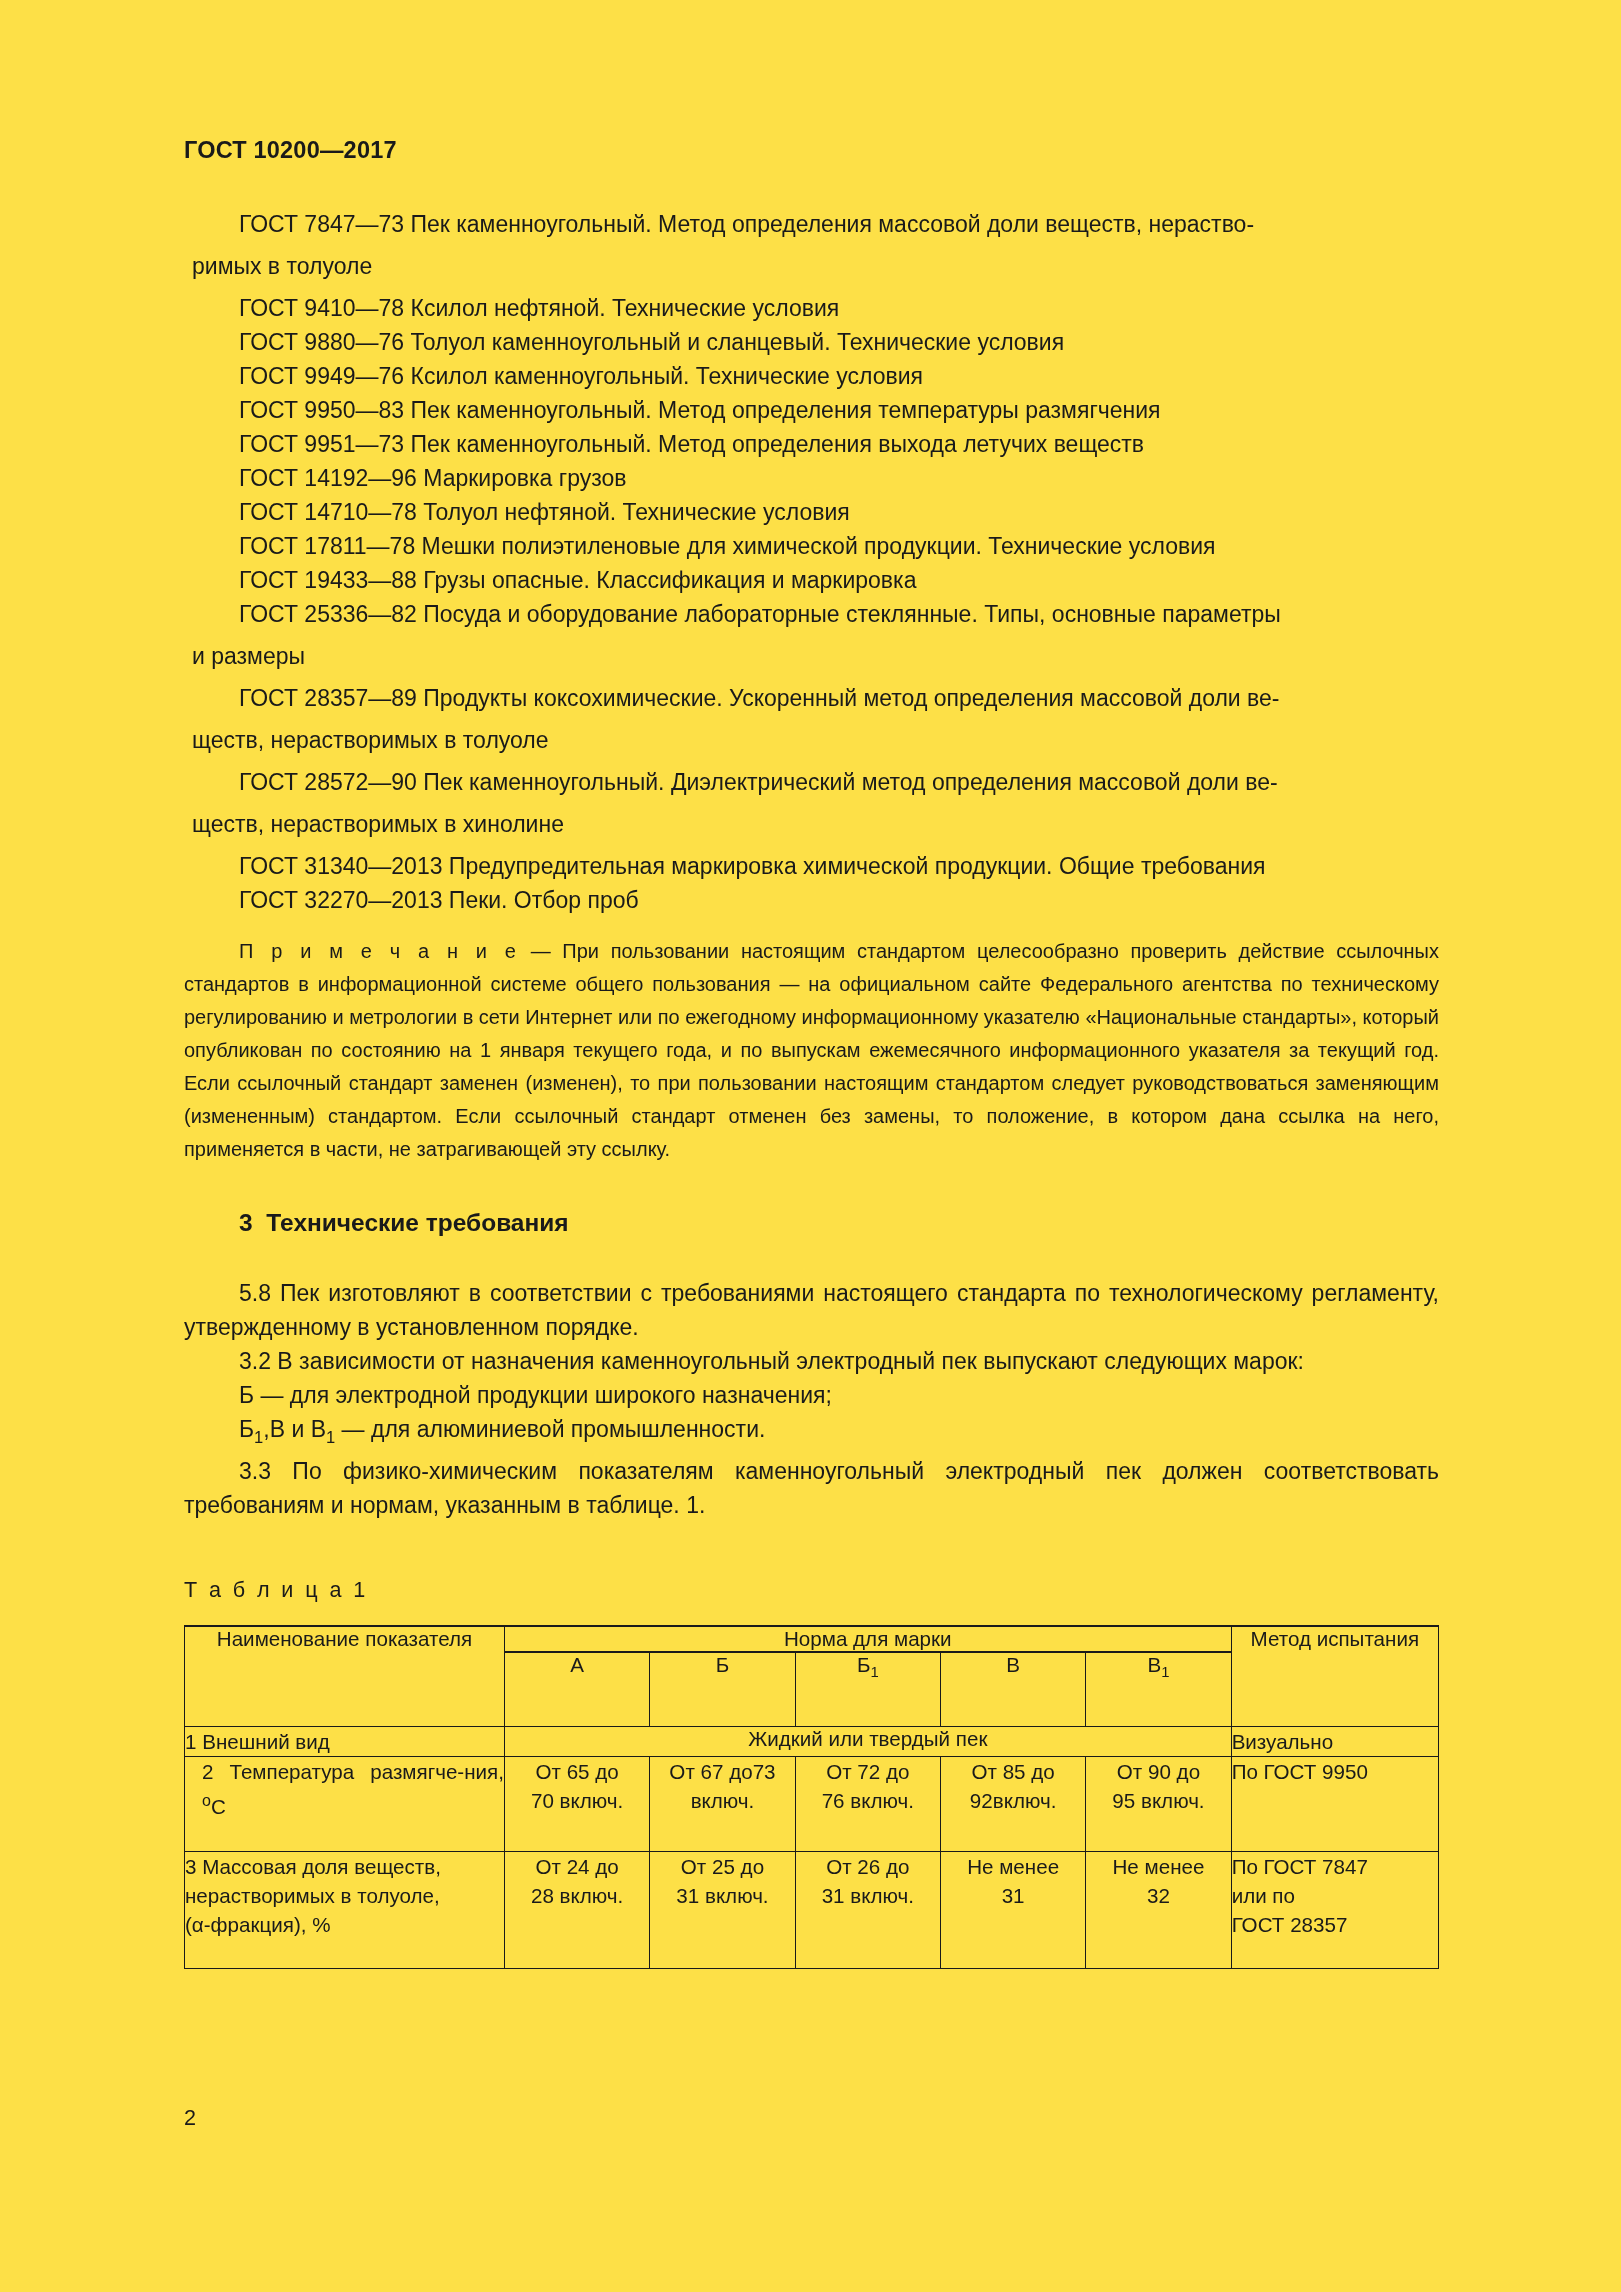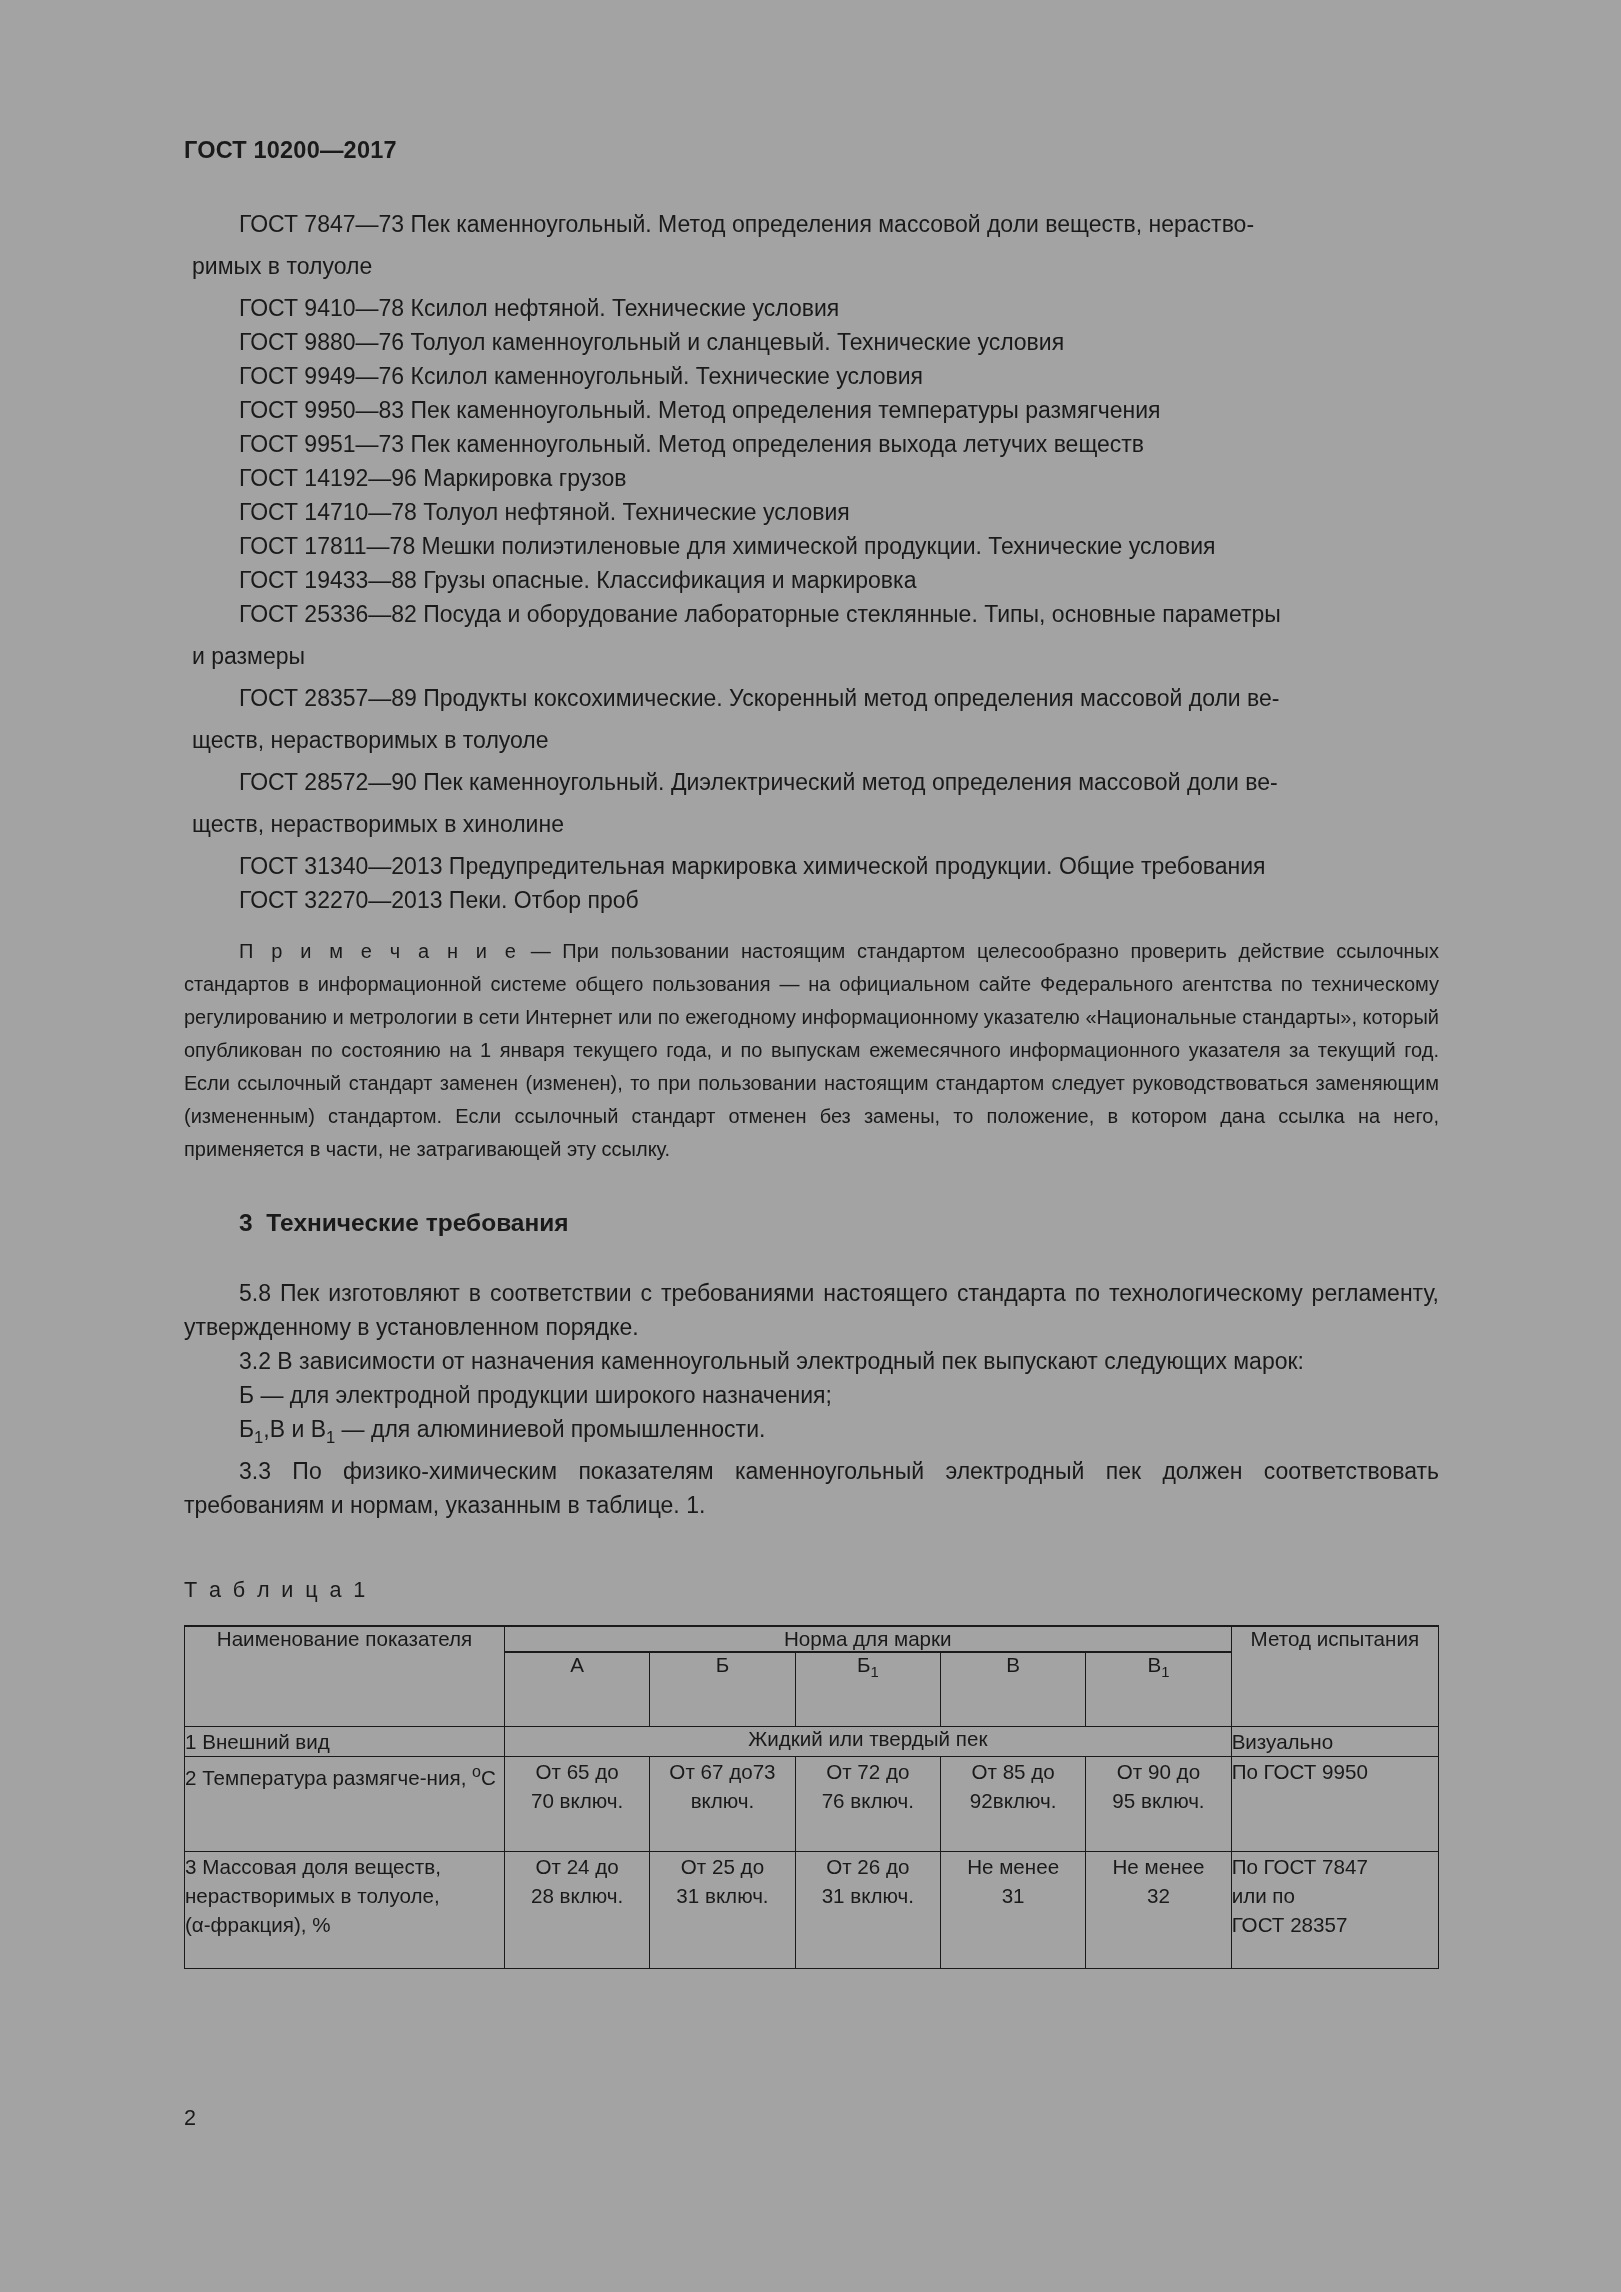--- a/index.html
+++ b/index.html
@@ -13,21 +13,21 @@
     font-family: "Liberation Sans", sans-serif;
     color: #1a1a1a;
     position: relative;
     overflow: hidden;
   }
   .page {
     position: absolute;
     left: 0; top: 0;
     width: 1621px;
     height: 2293px;
-    background: #a3a3a3;
+    background: #fde047;
   }
   .content {
     position: absolute;
     left: 184px;
     top: 137px;
     width: 1255px;
   }
 
   .doc-header {
     font-size: 23.5px;
@@ -126,20 +126,21 @@
   }
 
   .row-label {
     text-align: left;
     vertical-align: top;
     line-height: 29px;
   }
   .row-label.just {
     text-align: justify;
     text-align-last: left;
+    padding-left: 17px;
   }
   .val {
     text-align: center;
     vertical-align: bottom;
     line-height: 29px;
     margin-left: 33px;
   }
   .meth {
     text-align: left;
     vertical-align: top;

